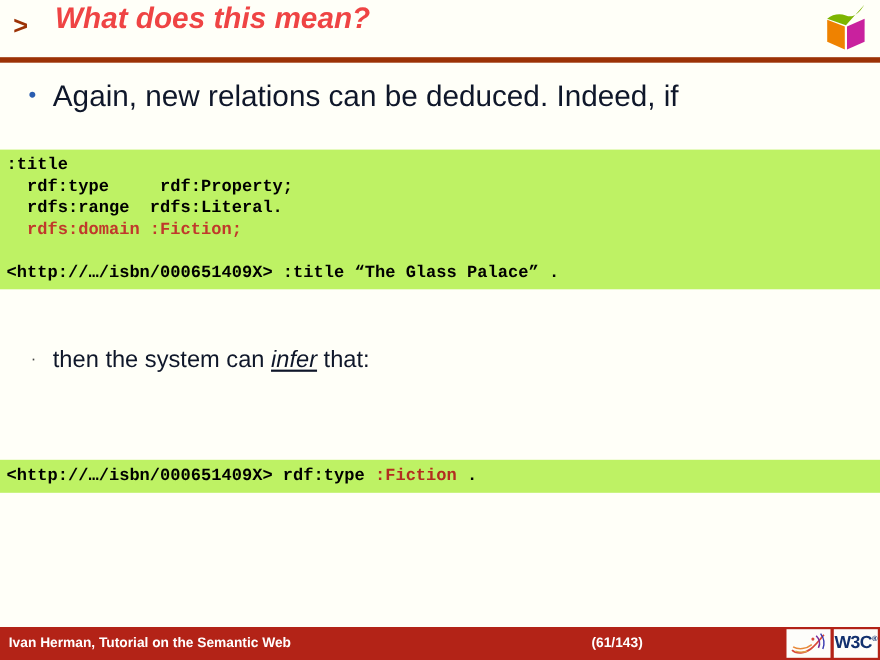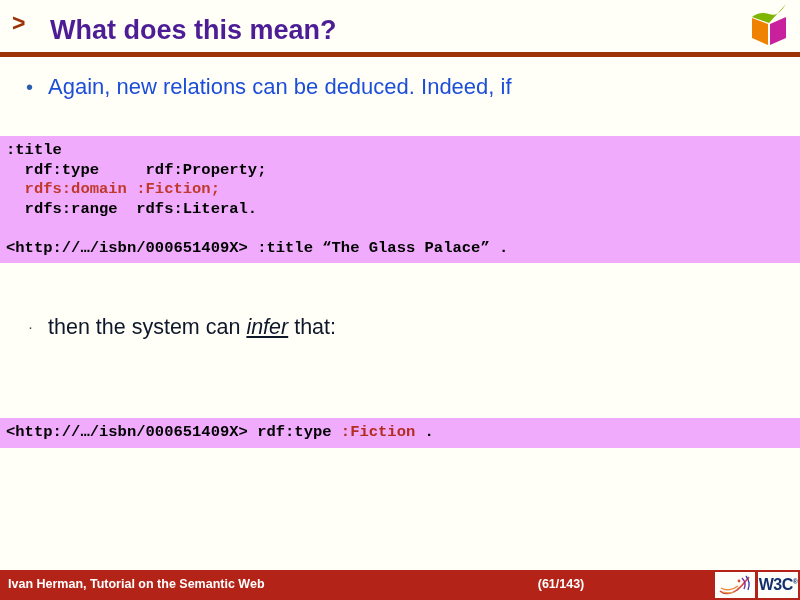--- a/index.html
+++ b/index.html
@@ -30,27 +30,28 @@
     top: 12px;
     font-size: 23px;
     font-weight: bold;
     color: #9c3206;
     font-family: "Liberation Sans", sans-serif;
     line-height: 1;
   }
   .header-title {
     position: absolute;
     left: 50px;
-    top: 15px;
+    top: 1px;
     font-size: 27px;
     font-weight: bold;
-    color: #4c1d95;
+    color: #ef4444;
     letter-spacing: 0px;
     white-space: nowrap;
     font-family: "Liberation Sans", sans-serif;
+    font-style: italic;
   }
   .header-rule {
     position: absolute;
     left: 0;
     top: 52px;
     width: 800px;
     height: 5px;
     background: #9c3206;
   }
 
@@ -75,22 +76,22 @@
     width: 26px;
     flex: 0 0 26px;
     color: #2a5db0;
     font-size: 20px;
     line-height: 30px;
     text-align: left;
     padding-left: 4px;
     box-sizing: border-box;
   }
   .bullet-l1 .bullet-text {
-    font-size: 22px;
-    color: #1d4ed8;
+    font-size: 27px;
+    color: #0f172a;
     line-height: 30px;
     white-space: nowrap;
   }
 
   .bullet-l2 {
     position: absolute;
     left: 22px;
     width: 740px;
     display: flex;
     align-items: flex-start;
@@ -114,21 +115,21 @@
   .emph {
     font-style: italic;
     text-decoration: underline;
   }
 
   
   .code-block {
     position: absolute;
     left: 0;
     width: 800px;
-    background: #f0abfc;
+    background: #bef264;
     box-sizing: border-box;
     padding: 5px 0 5px 6px;
   }
   .code-line {
     font-family: "Liberation Mono", "DejaVu Sans Mono", monospace;
     font-size: 15.5px;
     font-weight: bold;
     color: #000000;
     line-height: 19.5px;
     white-space: pre;
@@ -221,22 +222,22 @@
 </div>
 
 <div class="bullet-l1" style="top:72px;">
   <span class="marker">•</span>
   <span class="bullet-text">Again, new relations can be deduced. Indeed, if</span>
 </div>
 
 <div class="code-block" id="code-block-1" style="top:136px;">
     <div class="code-line"><span>:title</span></div>
     <div class="code-line"><span>  rdf:type     rdf:Property;</span></div>
+    <div class="code-line"><span>  rdfs:range  rdfs:Literal.</span></div>
     <div class="code-line"><span class="code-red">  rdfs:domain :Fiction;</span></div>
-    <div class="code-line"><span>  rdfs:range  rdfs:Literal.</span></div>
     <div class="code-line"><span> </span></div>
     <div class="code-line"><span>&lt;http://…/isbn/000651409X&gt; :title “The Glass Palace” .</span></div>
   </div>
 
 <div class="bullet-l2" style="top:312px;">
   <span class="marker">·</span>
   <span class="bullet-text"><span>then the system can </span><span class="emph">infer</span><span> that:</span></span>
 </div>
 
 <div class="code-block" id="code-block-2" style="top:418px;">

